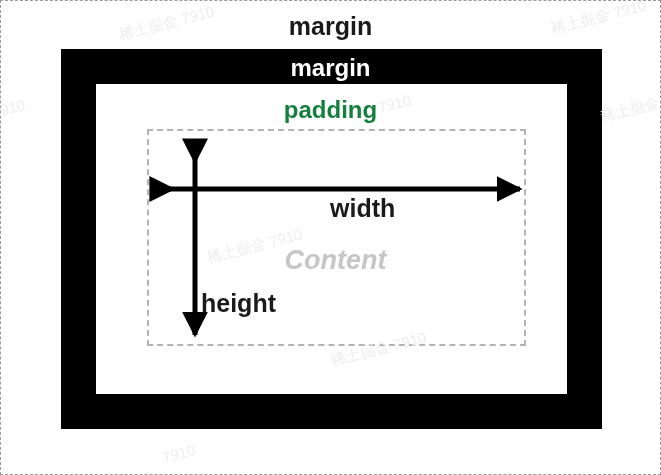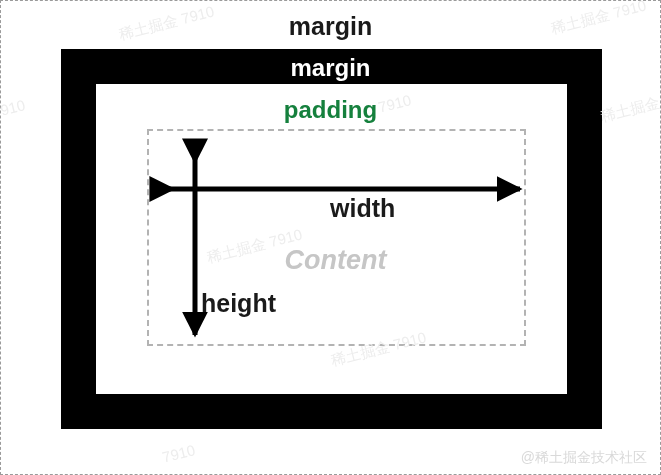--- a/index.html
+++ b/index.html
@@ -194,15 +194,14 @@
 
   <div class="wm" style="left:118px; top:14px;  transform:rotate(-14deg);">稀土掘金 7910</div>
   <div class="wm" style="left:-8px;  top:100px; transform:rotate(-14deg);">7910</div>
   <div class="wm" style="left:600px; top:98px;  transform:rotate(-14deg);">稀土掘金 79</div>
   <div class="wm" style="left:378px; top:95px;  transform:rotate(-14deg);">7910</div>
   <div class="wm" style="left:206px; top:237px; transform:rotate(-14deg);">稀土掘金 7910</div>
   <div class="wm" style="left:330px; top:340px; transform:rotate(-14deg);">稀土掘金 7910</div>
   <div class="wm" style="left:162px; top:445px; transform:rotate(-14deg);">7910</div>
   <div class="wm" style="left:550px; top:8px;   transform:rotate(-14deg);">稀土掘金 7910</div>
 
-  <div class="wm-brand">@稀土掘金技术社区</div>
 
 </div>
 
 </body></html>

